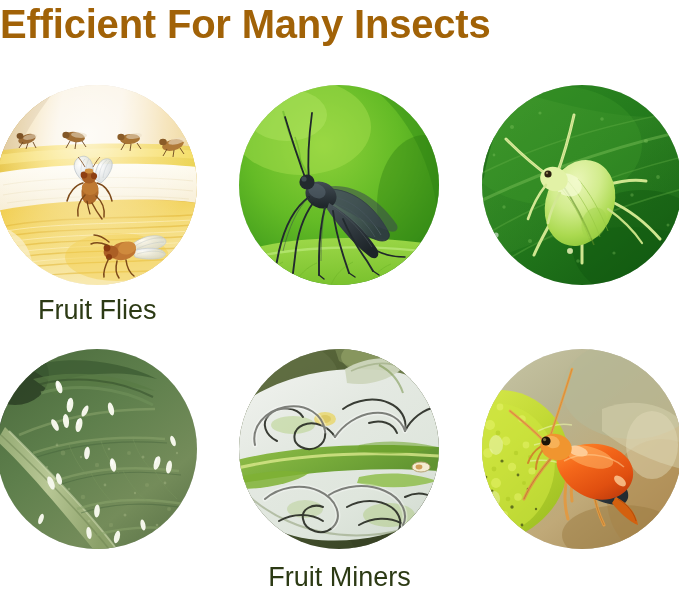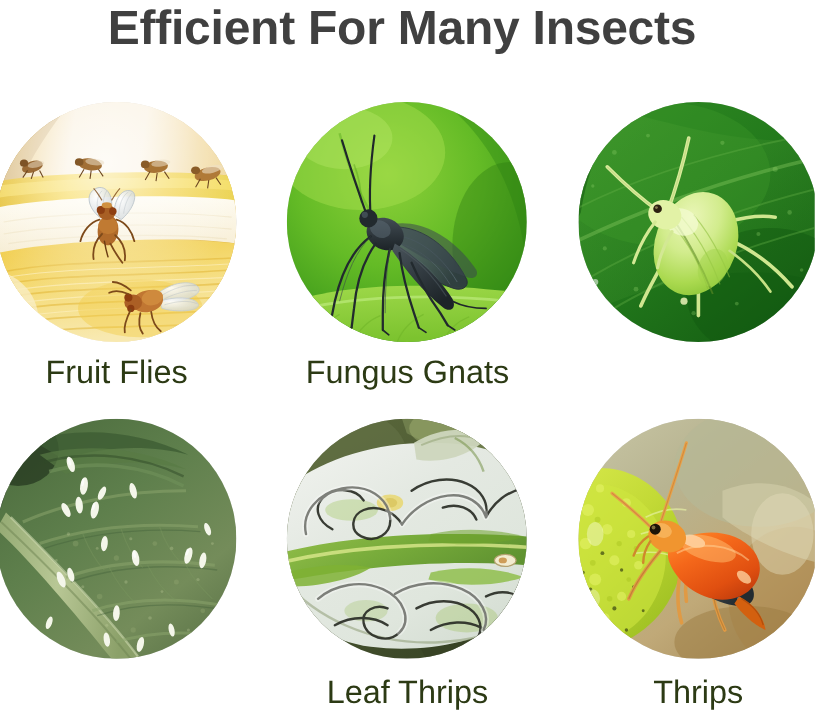--- a/index.html
+++ b/index.html
@@ -13,26 +13,26 @@
     height: 607px;
     background: #ffffff;
     overflow: hidden;
     font-family: "Liberation Sans", sans-serif;
   }
   .title {
     position: absolute;
     left: 0;
     top: 2px;
     width: 670px;
-    text-align: center;
+    text-align: left;
     font-family: "Liberation Sans", sans-serif;
     font-size: 40px;
     font-weight: bold;
     letter-spacing: -0.2px;
-    color: #404040;
+    color: #a16207;
     white-space: nowrap;
   }
   .grid {
     position: absolute;
     left: 0;
     top: 85px;
     width: 679px;
   }
   .row {
     display: flex;
@@ -340,21 +340,20 @@
               <g stroke="#1f272b" stroke-width="1.4" fill="none" stroke-linecap="round">
                 <path d="M36,186 l-6,5"></path>
                 <path d="M54,188 l-5,5"></path>
                 <path d="M80,190 l5,4"></path>
                 <path d="M110,188 l6,4"></path>
                 <path d="M134,186 l6,4"></path>
               </g>
             </g>
           </svg>
         </div>
-        <div class="label">Fungus Gnats</div>
       </div>
 
       <div class="cell c3">
         <div class="circle">
           <svg viewBox="0 0 200 200" xmlns="http://www.w3.org/2000/svg">
             <defs>
               <linearGradient id="apLeaf" x1="0.1" y1="0" x2="0.9" y2="1">
                 <stop offset="0" stop-color="#2f8a22"></stop>
                 <stop offset="0.45" stop-color="#237a1c"></stop>
                 <stop offset="1" stop-color="#145c12"></stop>
@@ -640,21 +639,21 @@
               <path d="M16,96 C12,78 26,62 46,58 C68,54 84,66 86,82"></path>
               <path d="M96,88 C104,76 118,66 134,64 C150,62 162,70 166,82"></path>
               <path d="M26,150 C40,138 62,134 80,142 C98,150 104,168 94,178"></path>
               <path d="M90,146 C106,136 128,134 146,142 C162,149 170,164 164,176"></path>
             </g>
 
             <ellipse cx="182" cy="118" rx="9" ry="5" fill="#f3ecd0" stroke="#b4a271" stroke-width="1"></ellipse>
             <ellipse cx="180" cy="118" rx="3.4" ry="2.4" fill="#c48a3a" opacity="0.8"></ellipse>
           </svg>
         </div>
-        <div class="label">Leaf Thrips</div>
+        <div class="label">Fruit Miners</div>
       </div>
 
       <div class="cell c3">
         <div class="circle">
           <svg viewBox="0 0 200 200" xmlns="http://www.w3.org/2000/svg">
             <defs>
               <linearGradient id="thBg" x1="0" y1="0" x2="0.8" y2="1">
                 <stop offset="0" stop-color="#c9c7a6"></stop>
                 <stop offset="0.35" stop-color="#b8b491"></stop>
                 <stop offset="0.7" stop-color="#c0a978"></stop>
@@ -785,17 +784,16 @@
               <circle cx="64" cy="92" r="4.6" fill="#1b1407"></circle>
               <circle cx="62.6" cy="90.6" r="1.6" fill="#7d6b3c"></circle>
 
               <g stroke="#d0882c" stroke-width="2" fill="none" stroke-linecap="round">
                 <path d="M58,98 C52,102 48,108 46,114"></path>
                 <path d="M60,102 C56,108 54,114 54,120"></path>
               </g>
             </g>
           </svg>
         </div>
-        <div class="label">Thrips</div>
       </div>
     </div>
   </div>
 </div>
 
 </body></html>

